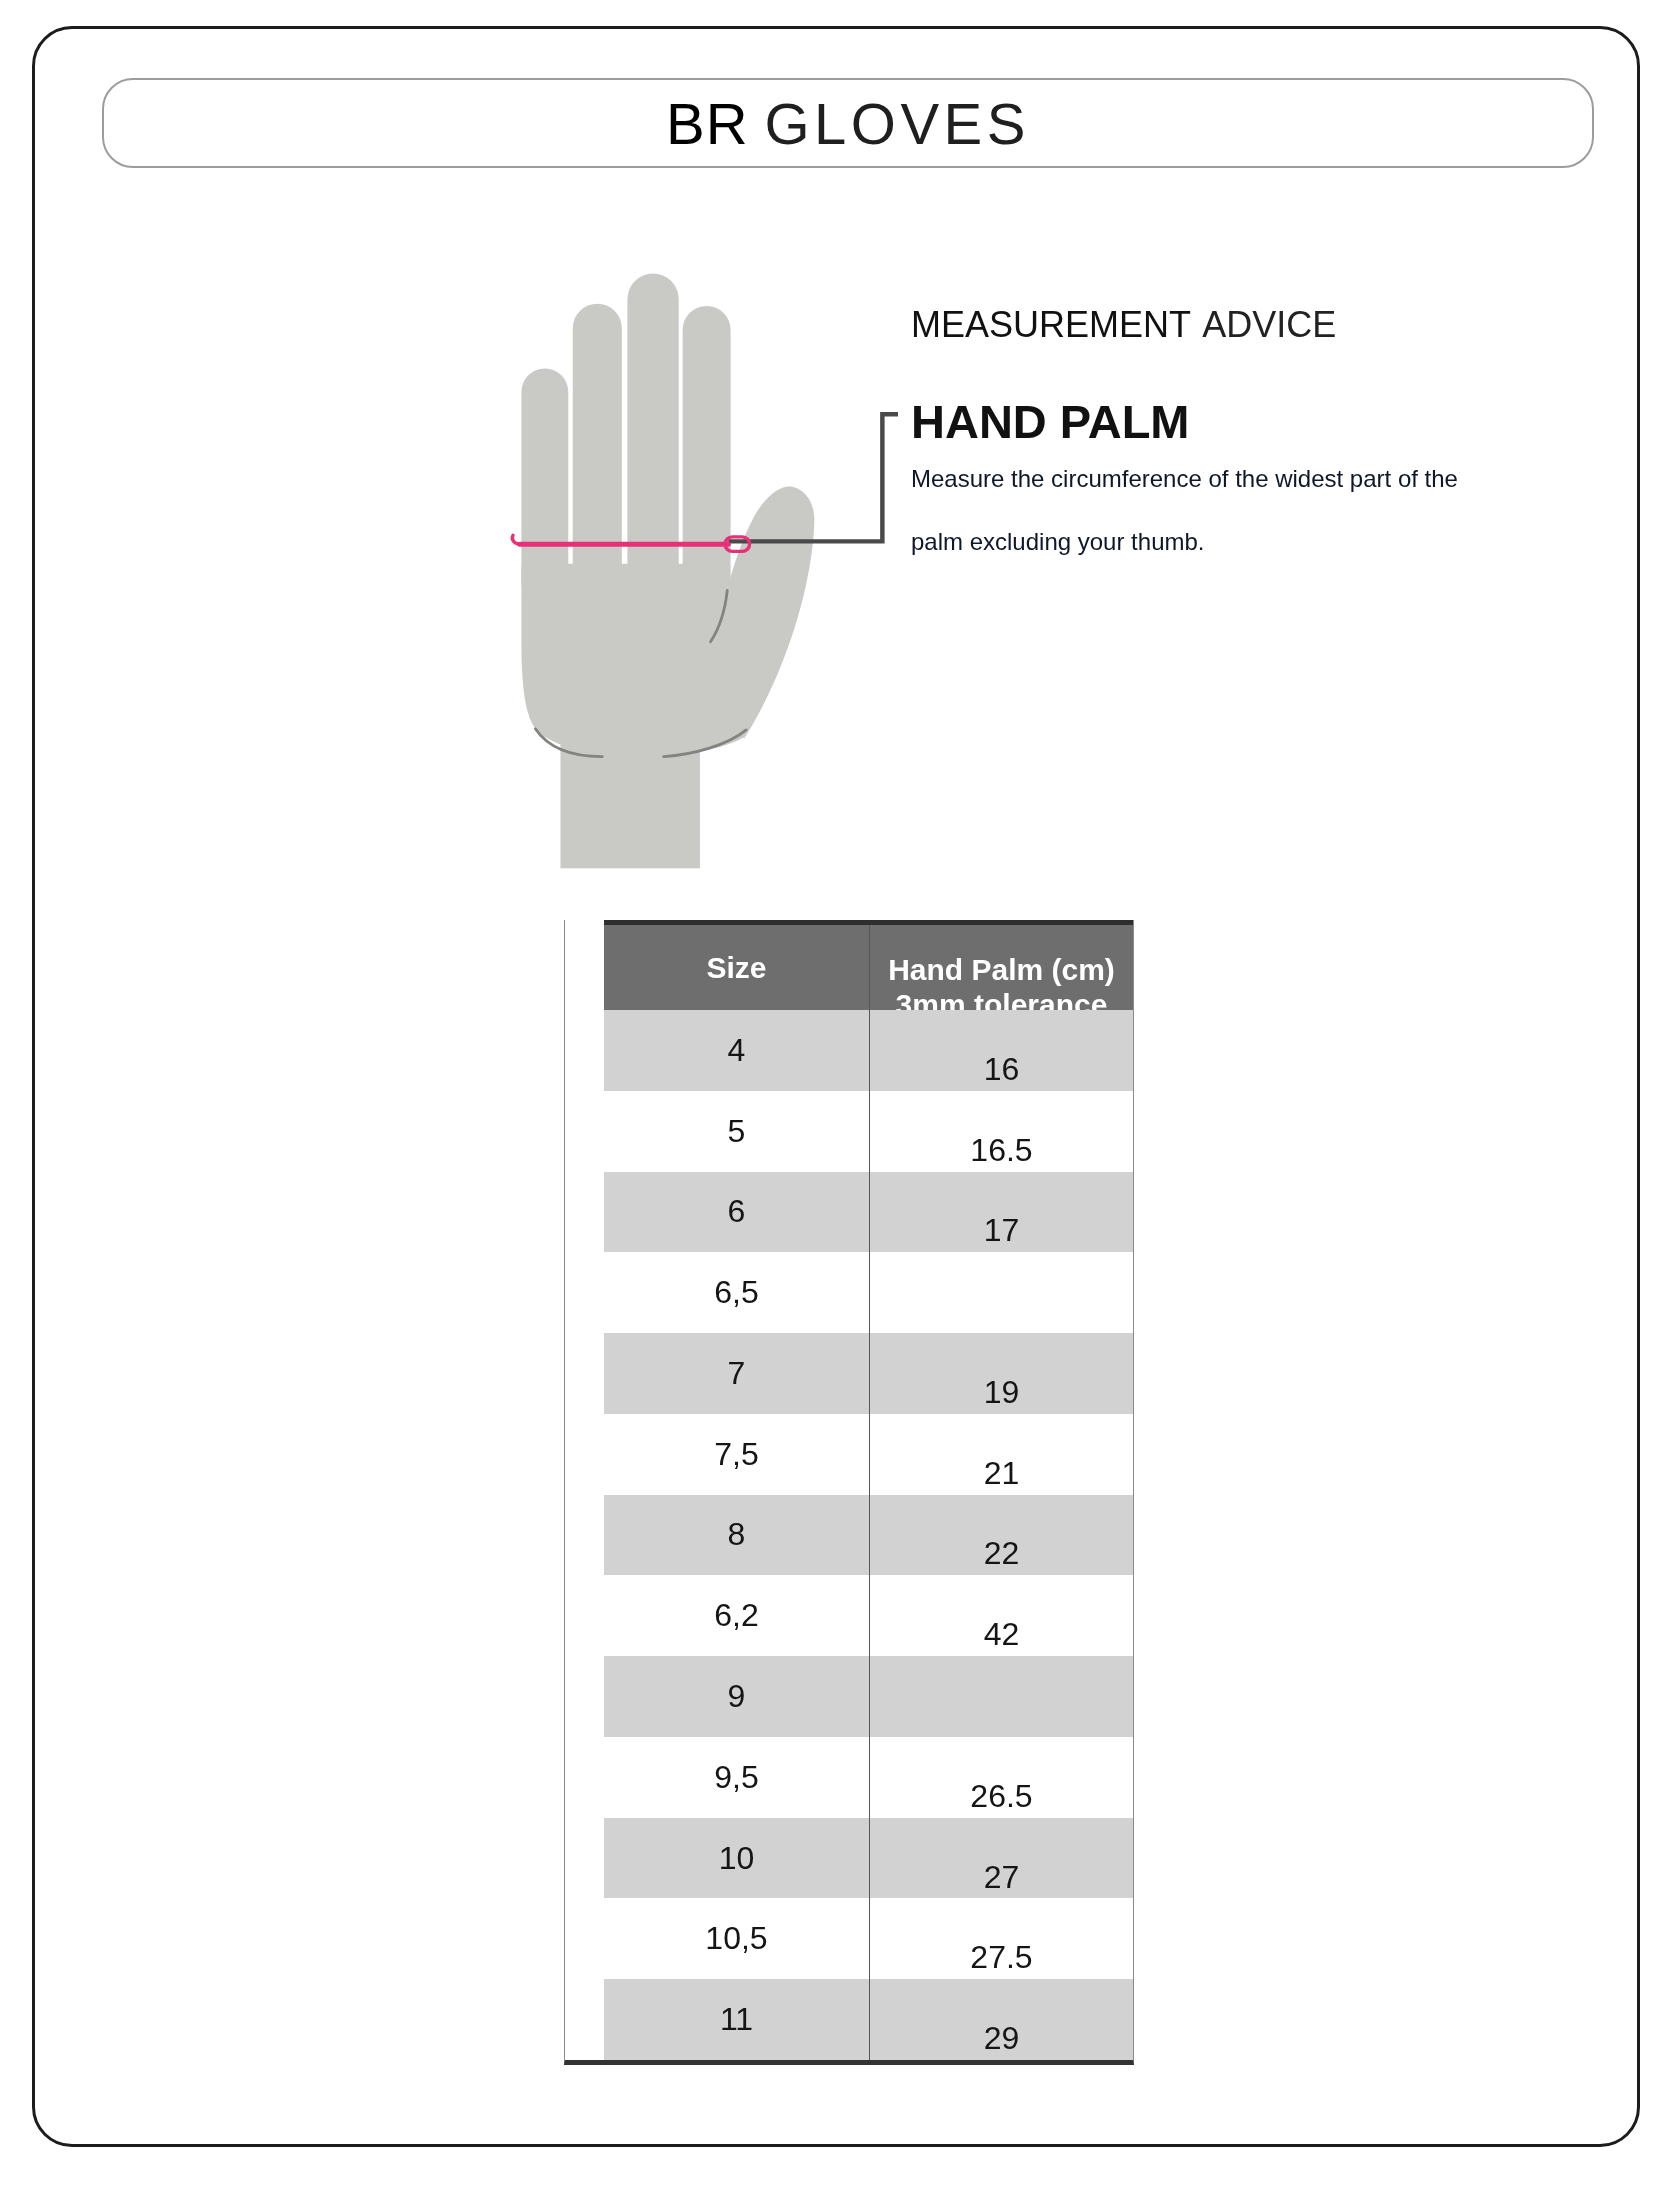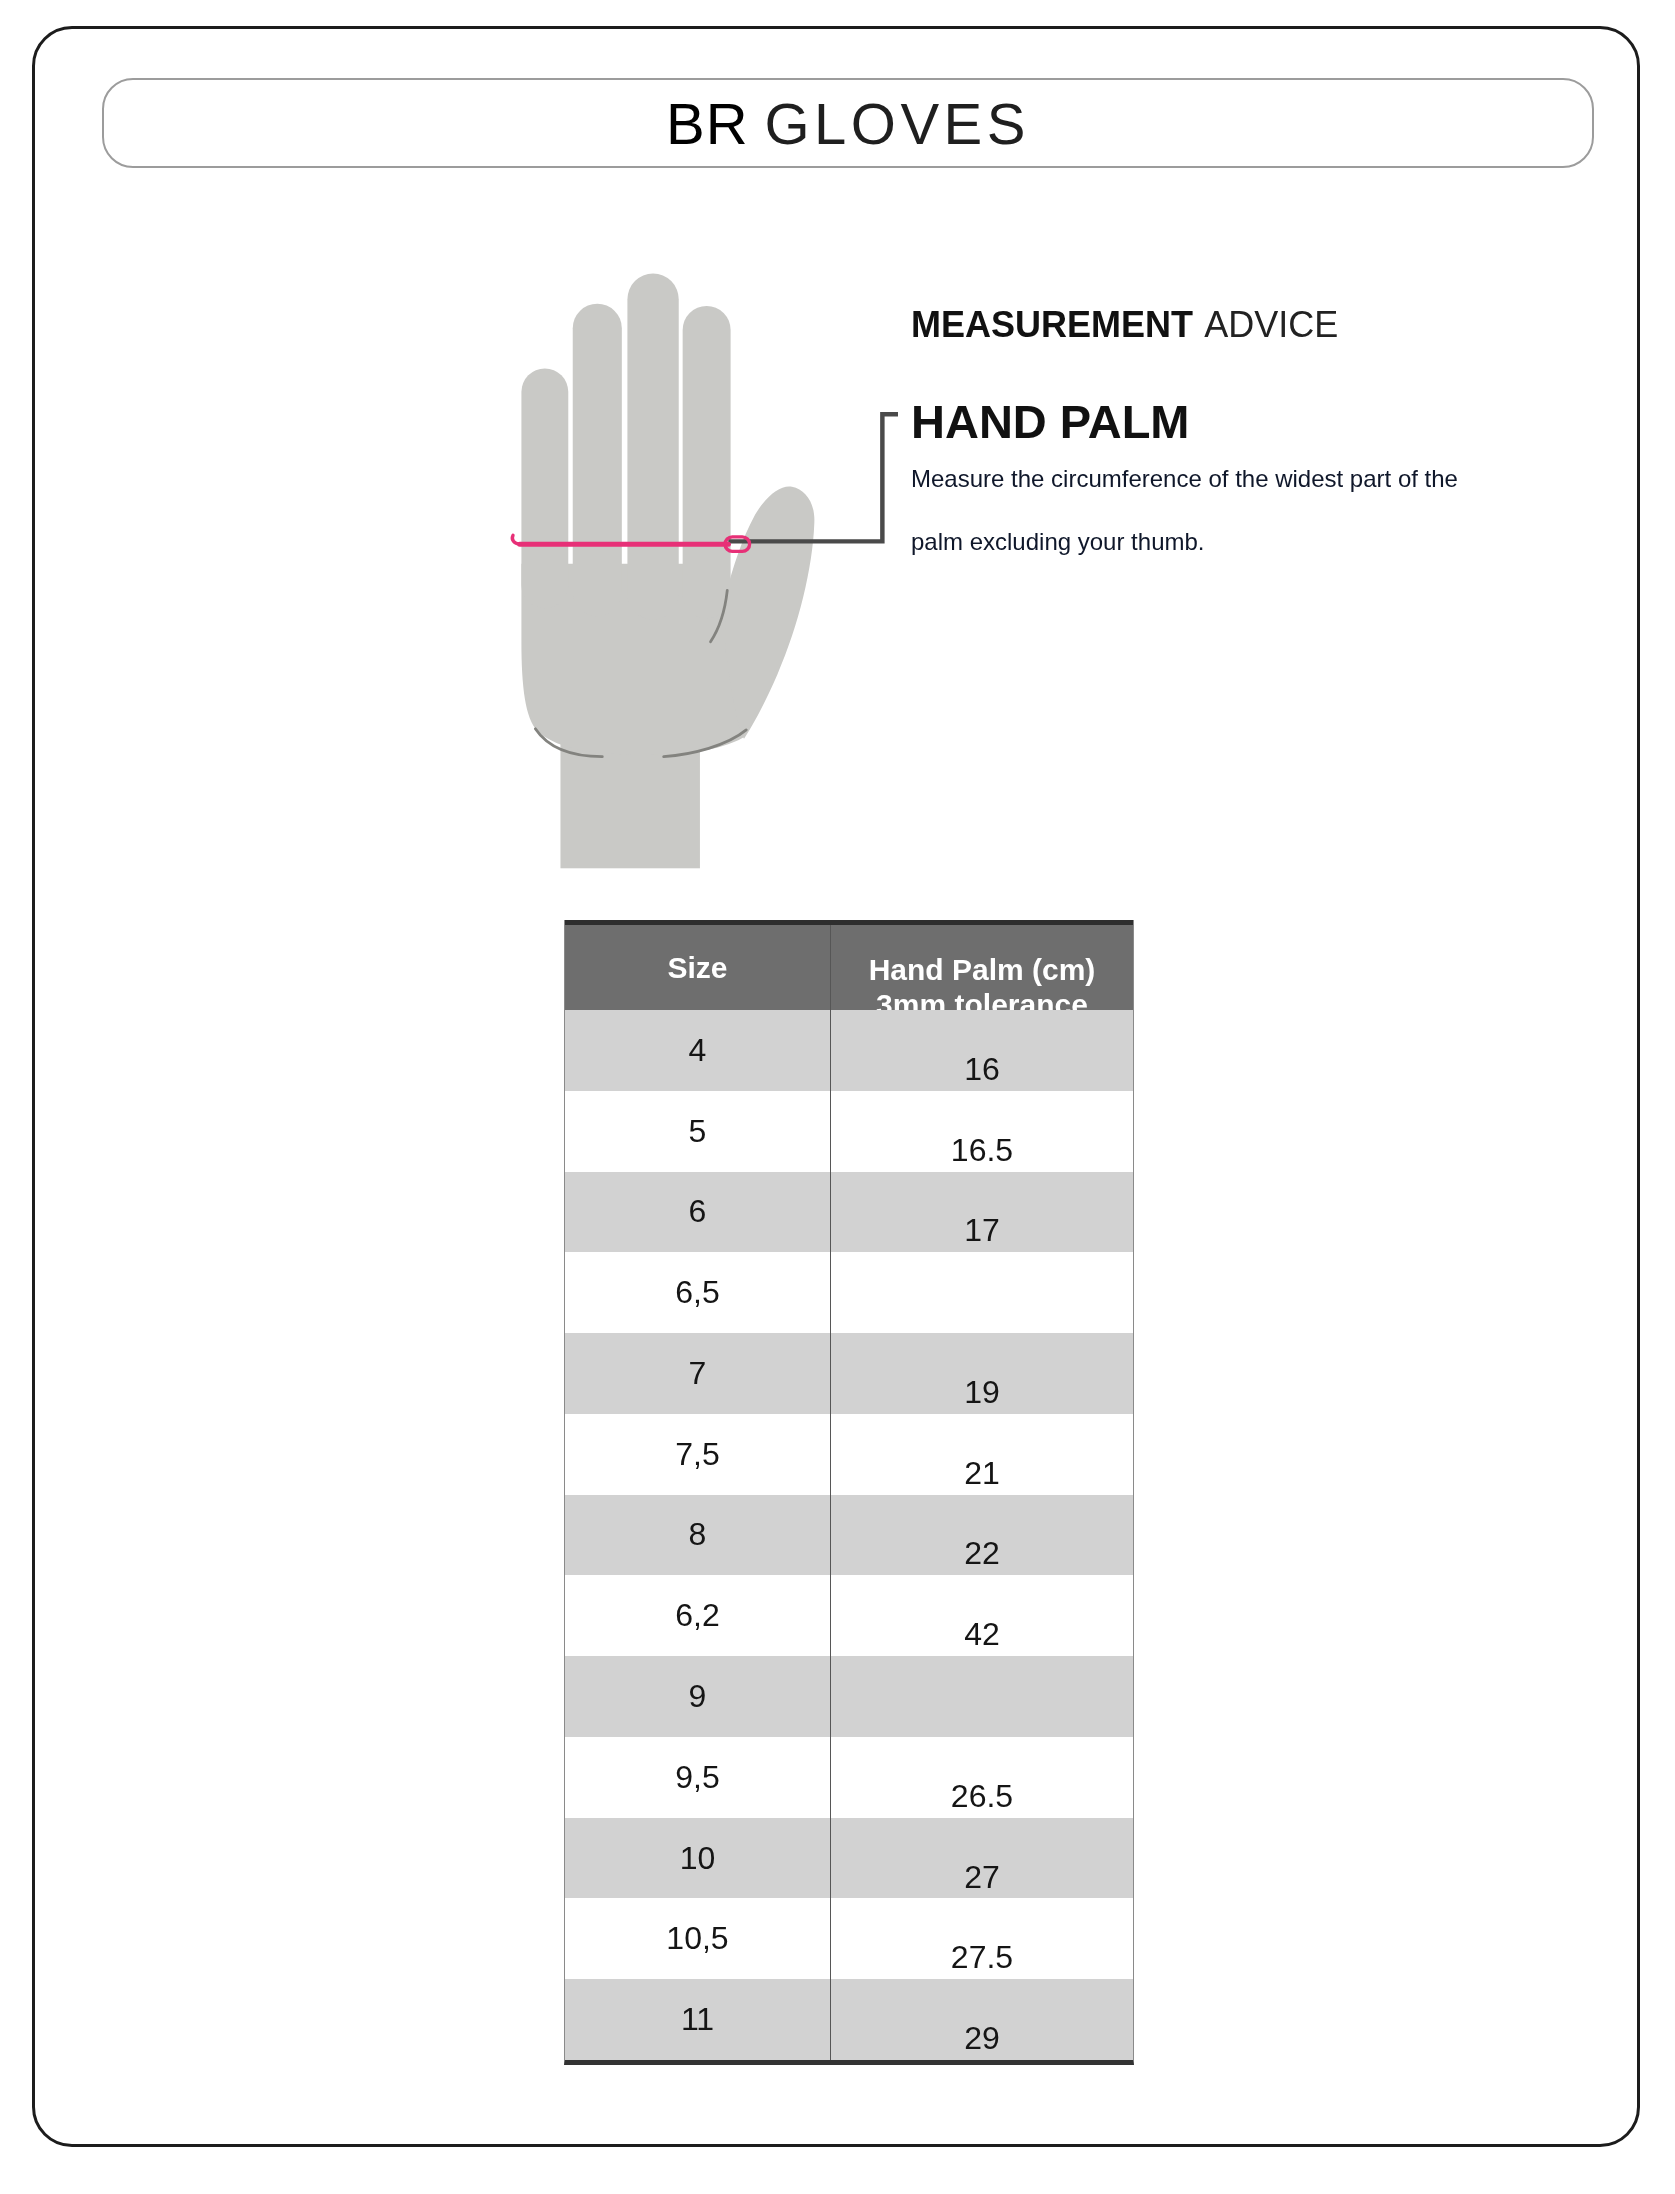--- a/index.html
+++ b/index.html
@@ -37,38 +37,39 @@
   .hand-shape   { fill: var(--hand, #c9c9c6); stroke: none; }
   .crease       { fill: none; stroke: var(--hand-crease, #83837f); stroke-width: 5; stroke-linecap: round; }
   .connector    { fill: none; stroke: var(--connector, #4a4a4a); stroke-width: 8; }
   .measure-line { fill: none; stroke: var(--measure-line, #e73077); stroke-linecap: round; }
 
   
   .advice-heading {
     position: absolute; left: 911px; top: 304px;
     font-size: 36px; display: flex; gap: 11.2px; align-items: baseline;
   }
-  .ah-bold  { font-weight: 700; color: #111; }
+  .ah-bold  { font-weight: 400; color: #111; }
   .ah-light { font-weight: 400; color: #222; }
 
   .palm-label {
     position: absolute; left: 911px; top: 394px;
     font-size: 47px; font-weight: 700; color: #111;
   }
   .palm-desc {
     position: absolute; left: 911px; top: 447px;
     width: 581px; font-size: 24px; line-height: 63px; color: #0f172a;
   }
 
   
   .size-table {
     position: absolute; left: 564px; top: 920px; width: 570px;
     border-left: 1.7px solid var(--table-border-side, #8a8a8a);
     border-right: 1.7px solid var(--table-border-side, #8a8a8a);
     border-bottom: 5px solid var(--table-border-dark, #333333);
+    padding-left: 39px;
   }
   .thead {
     height: 90px;
     border-top: 5.6px solid #2e2e2e;
     background: var(--table-header-bg, #6e6e6e);
     color: var(--table-header-text, #ffffff);
     font-weight: 700; font-size: 30px;
     display: flex;
   }
   .tbody { height: 1050px; display: flex; flex-direction: column; }

